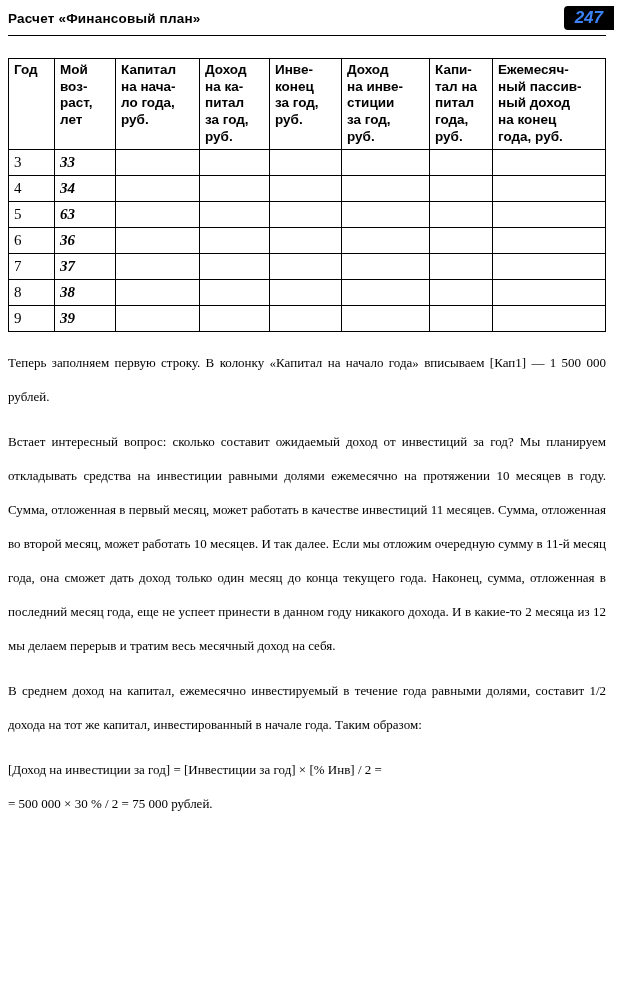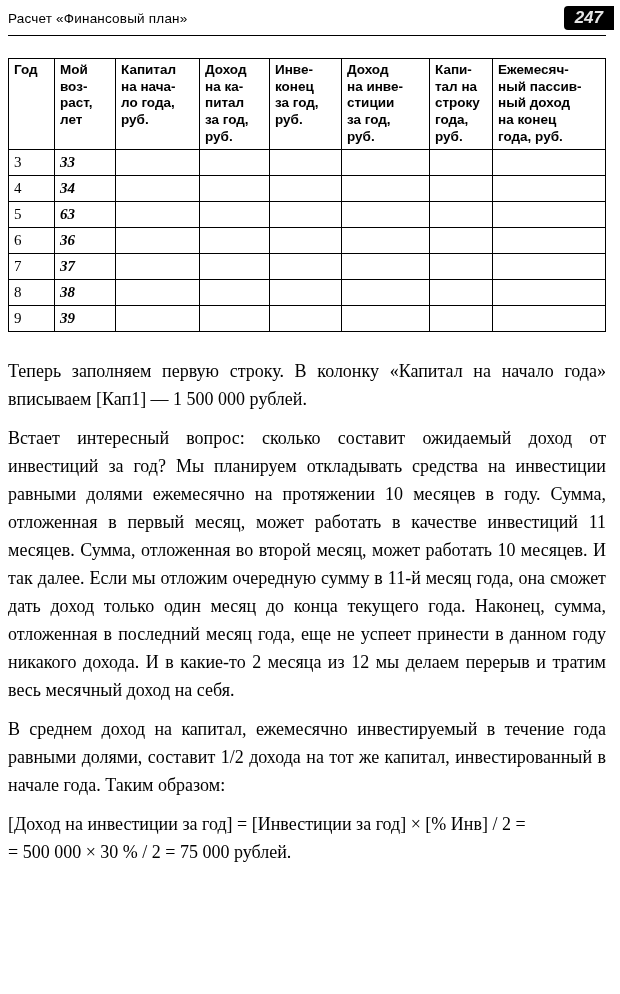--- a/index.html
+++ b/index.html
@@ -17,28 +17,28 @@
   .page-header {
     display: flex;
     justify-content: space-between;
     align-items: flex-start;
     border-bottom: 1.5px solid #000;
     padding-bottom: 5px;
     min-height: 28px;
   }
   .header-title {
     font-family: "Liberation Sans", sans-serif;
-    font-weight: normal;
+    font-weight: bold;
     font-size: 13.5px;
     padding-top: 5px;
     letter-spacing: 0.2px;
   }
   .page-number {
     background: #000000;
-    color: #e5e5e5;
+    color: #3b82f6;
     font-family: "Liberation Sans", sans-serif;
     font-weight: bold;
     font-style: italic;
     font-size: 17px;
     line-height: 1;
     padding: 3px 11px 4px 11px;
     border-radius: 4px 0 0 4px;
     margin-right: -8px;
   }
   table.fin-table {
@@ -61,23 +61,23 @@
     white-space: pre-line;
   }
   .fin-table td {
     font-family: "Liberation Serif", serif;
     font-size: 15px;
     height: 25px;
     line-height: 19px;
   }
   .fin-table td.age-cell { font-style: italic; font-weight: bold; }
   .body-text {
-    margin-top: 25px;
-    font-size: 18px;
-    line-height: 28px;
+    margin-top: 14px;
+    font-size: 13px;
+    line-height: 34px;
   }
   .body-text p {
     margin: 0 0 11px 0;
     text-align: justify;
     white-space: pre-line;
   }
 </style>
 </head>
 <body>
 
@@ -119,21 +119,21 @@
 конец
 за год,
 руб.</th>
           <th>Доход
 на инве-
 стиции
 за год,
 руб.</th>
           <th>Капи-
 тал на
-строку
+питал
 года,
 руб.</th>
           <th>Ежемесяч-
 ный пассив-
 ный доход
 на конец
 года, руб.</th>
         </tr>
     </thead>
     <tbody id="table-body">

